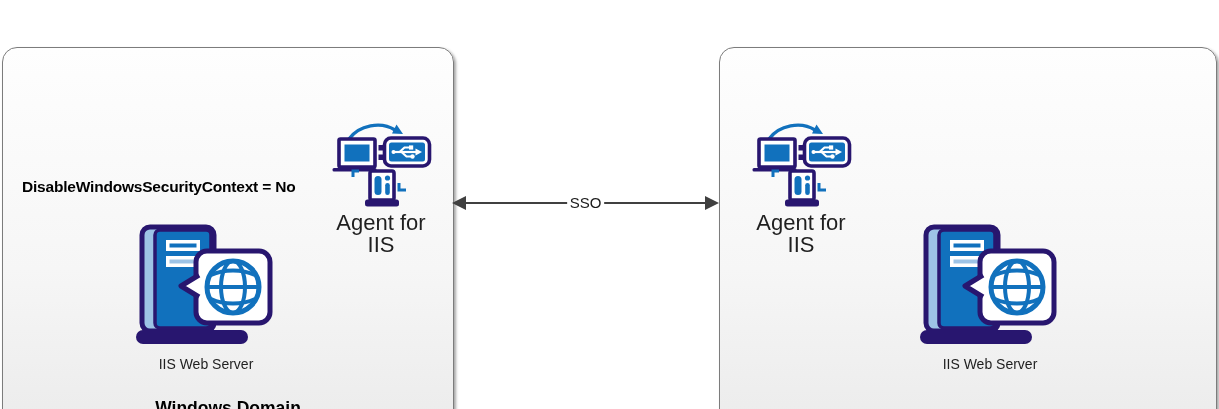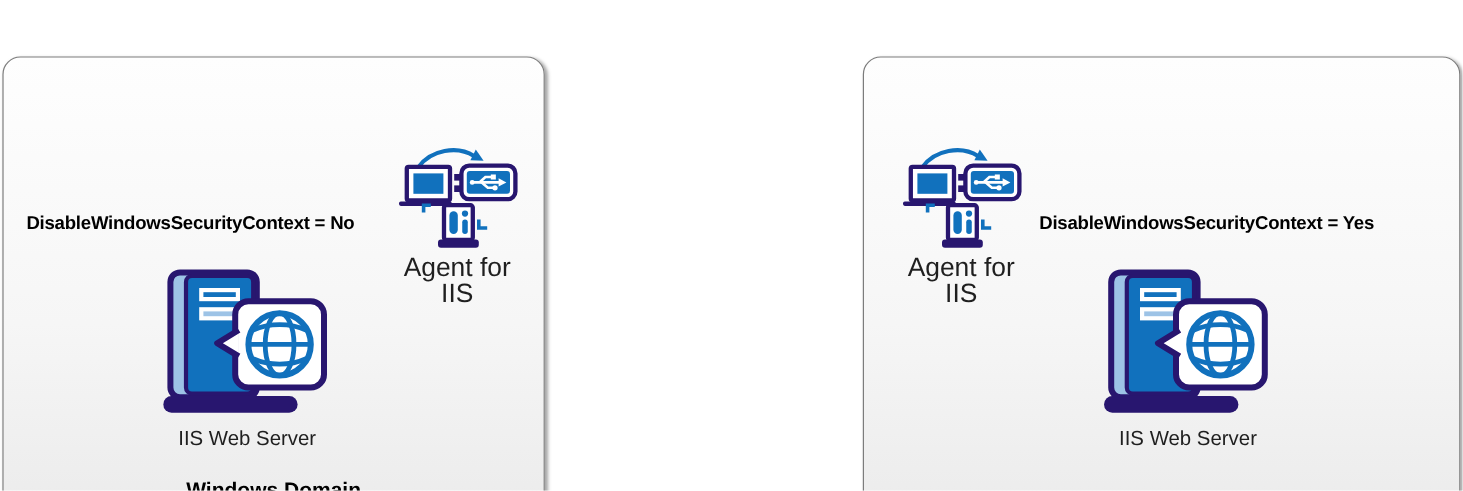--- a/index.html
+++ b/index.html
@@ -33,21 +33,21 @@
   }
   .panel-left  .agent-label { left:326px; }
   .panel-right .agent-label { left:29px; }
 
   .server-icon { position:absolute; top:175px; width:140px; height:124px; }
   .panel-left  .server-icon { left:133px; }
   .panel-right .server-icon { left:200px; }
 
   .server-label {
     position:absolute; top:308px; width:200px; text-align:center;
-    font-size:17px; color:#1f1f1f; white-space:nowrap;
+    font-size:14px; color:#1f1f1f; white-space:nowrap;
   }
   .panel-left  .server-label { left:103px; }
   .panel-right .server-label { left:170px; }
 
   .panel-title, .panel-subtitle {
     position:absolute; left:0; right:0; text-align:center;
     font-weight:bold; font-size:17.5px; line-height:21px; color:#000; white-space:nowrap;
   }
   .panel-title    { top:350px; }
   .panel-subtitle { top:371px; }
@@ -151,23 +151,28 @@
     <div class="server-icon">
       <svg width="140" height="124" viewBox="0 0 140 124">
           <use href="#sym-server"></use>
         </svg>
     </div>
     <div class="server-label">IIS Web Server</div>
 
     <div class="panel-title">Windows Domain</div>
   </section>
 
+  <div class="connector">
+    <div class="head-left"></div>
+    <div class="line"></div>
+    <div class="head-right"></div>
+    <span class="sso-label">SSO</span>
+  </div>
 
   <section class="panel panel-right">
-    <div class="setting">DisableWindowsSecurityContext = Yes</div>
 
     <div class="agent-icon">
       <svg width="104" height="92" viewBox="0 0 104 92">
           <use href="#sym-agent"></use>
         </svg>
     </div>
     <div class="agent-label">
       <div>Agent for</div>
       <div>IIS</div>
     </div>

